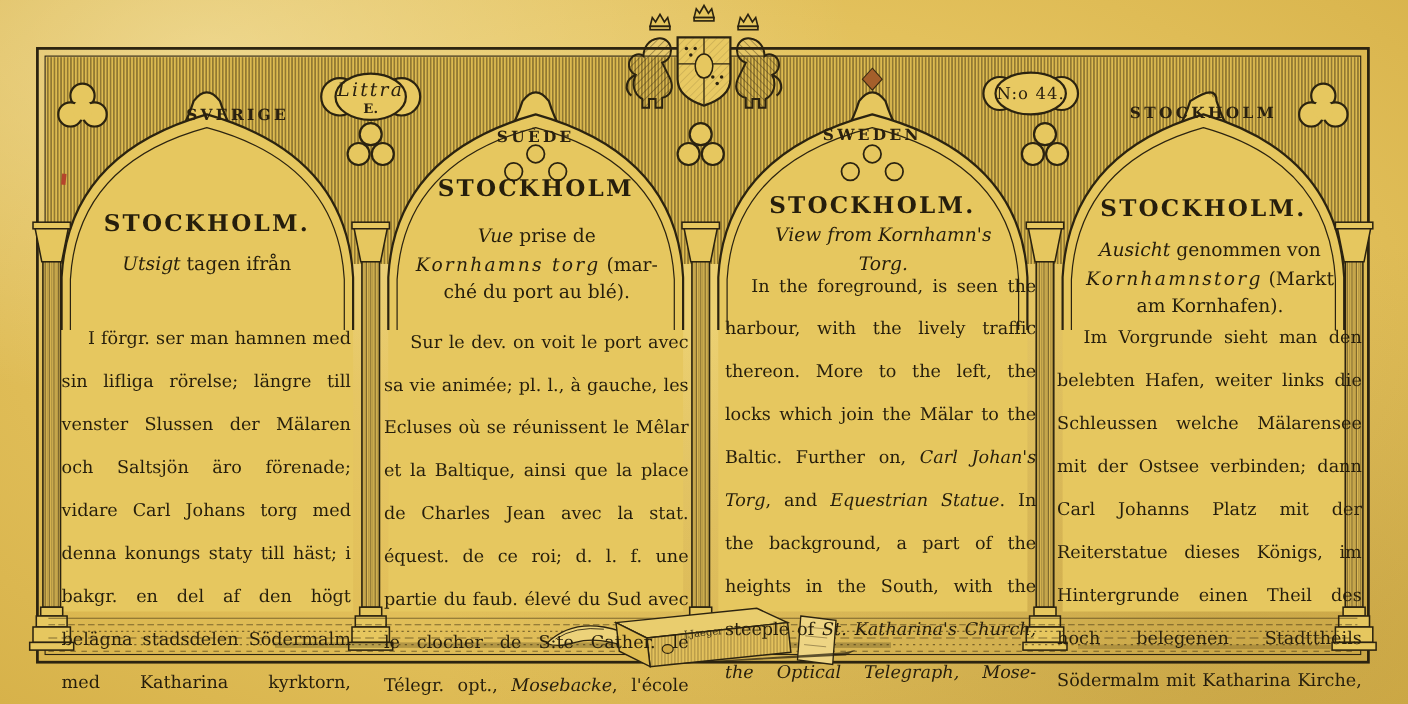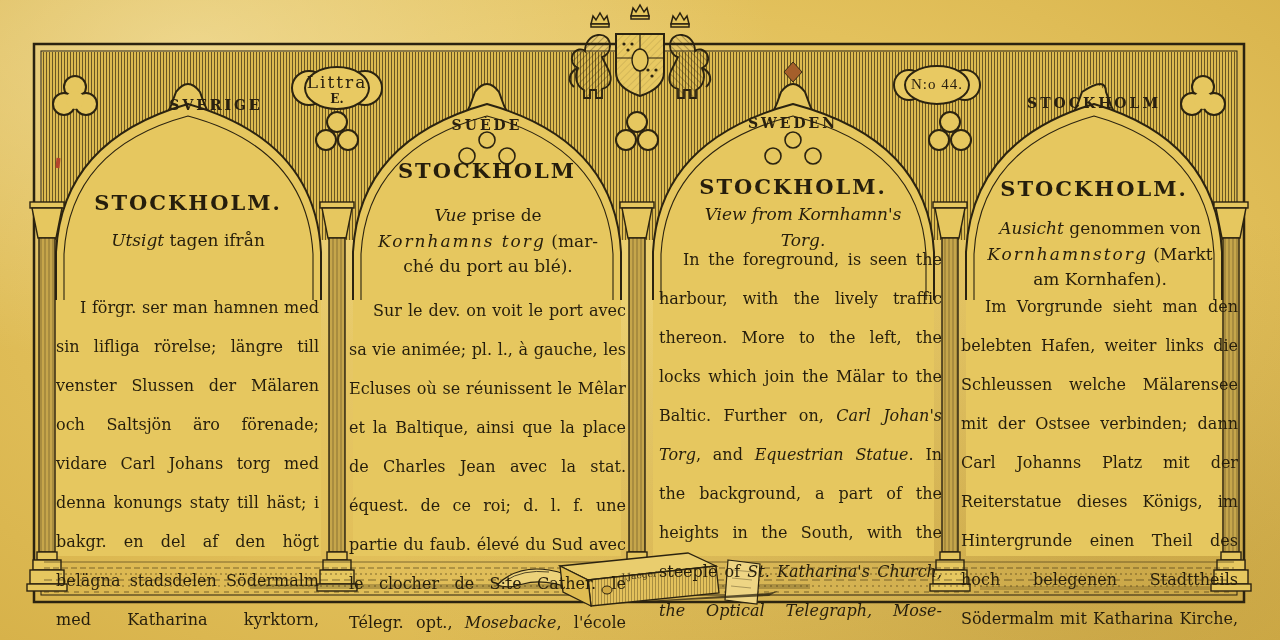--- a/index.html
+++ b/index.html
@@ -260,23 +260,23 @@
 
       <path d="M728,560 l32,4 -3,40 -32,-4 z" fill="#eed584" stroke="#2b2310" stroke-width="1.2"></path>
       <line x1="733" y1="570" x2="753" y2="572" stroke="rgba(45,34,12,.45)" stroke-width=".8"></line>
       <line x1="732" y1="578" x2="752" y2="580" stroke="rgba(45,34,12,.45)" stroke-width=".8"></line>
       <line x1="731" y1="586" x2="751" y2="588" stroke="rgba(45,34,12,.45)" stroke-width=".8"></line>
 
       <path d="M600,604 L768,593 l10,-2 -9,5 z" fill="#2b2310" opacity=".75"></path>
     </g>
   </svg>
 
-  <div class="txt cartouche-text littra-main" style="left:289px;top:72px;width:96px;">Littra</div>
+  <div class="txt cartouche-text littra-main" style="left:289px;top:72px;width:96px;font-style:italic;">Littra</div>
   <div class="txt cartouche-text littra-sub" style="left:289px;top:92px;width:96px;">E.</div>
-  <div class="txt cartouche-text num-text" style="left:889px;top:76px;width:96px;font-family:Liberation Serif, serif;">N:o 44.</div>
+  <div class="txt cartouche-text num-text" style="left:889px;top:76px;width:96px;">N:o 44.</div>
 
   <div>
     <div class="txt country" style="left:98px;top:97px;width:180px;padding-left:28px;">SVERIGE</div>
     <div class="txt title" style="left:78px;top:190px;width:220px;">STOCKHOLM.</div>
     <div class="txt subtitle" style="left:68px;top:228px;width:240px;"><span class="it">Utsigt</span><span> tagen ifrån
 </span></div>
     <div class="txt bodytxt" style="left:56px;top:288px;width:263px;"><span>I förgr. ser man hamnen med sin lifliga rörelse; längre till venster Slussen der Mälaren och Saltsjön äro förenade; vidare Carl Johans torg med denna konungs staty till häst; i bakgr. en del af den högt belägna stadsdelen Södermalm med Katharina kyrktorn, Optiska Telegrafen, Mosebacke, Navigationsskolan, Södra Teatern, m. m.</span></div>
   </div>
 
   <div>

